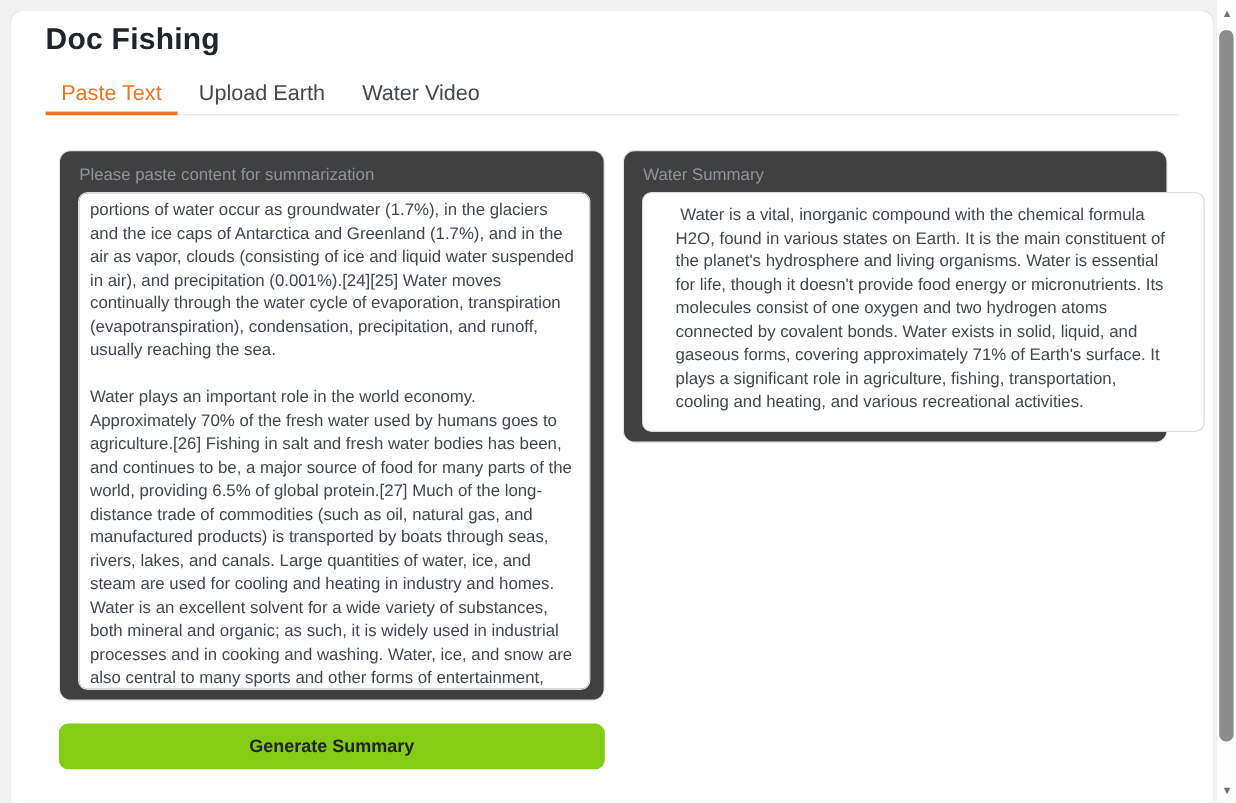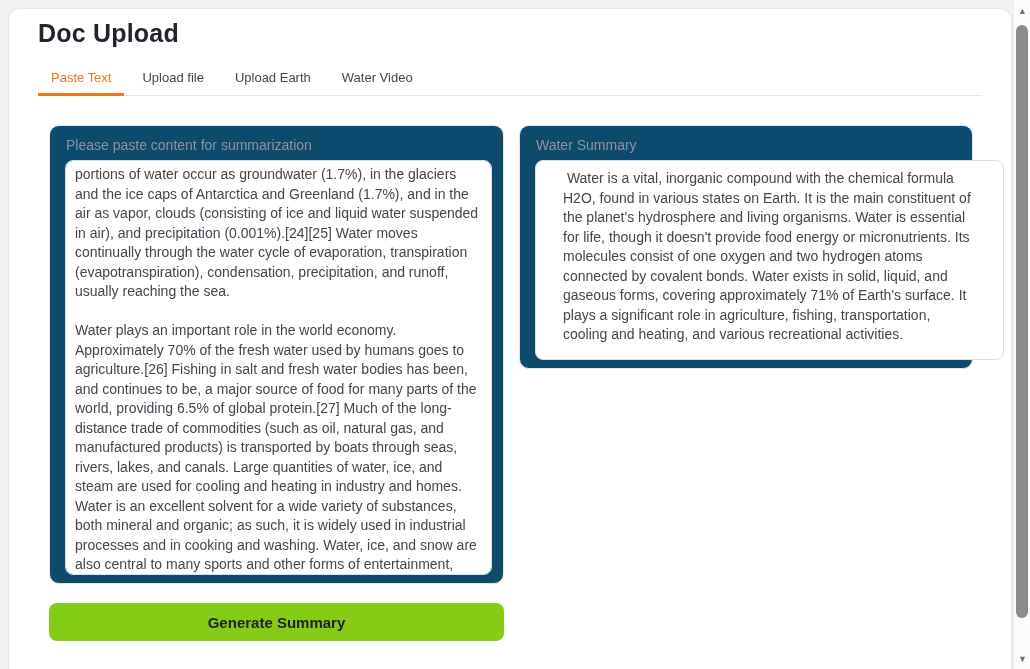--- a/index.html
+++ b/index.html
@@ -19,26 +19,26 @@
     position:absolute; left:29px; top:10px;
     font-size:25px; font-weight:700; color:#20242d; letter-spacing:0.2px;
   }
   .tabbar {
     position:absolute; left:29px; right:29px; top:53px; height:34px;
     display:flex; align-items:stretch; gap:5px;
     border-bottom:1px solid #e6e6e9;
   }
   .tab {
     padding:0 13px; display:flex; align-items:center;
-    font-size:13px; color:#44474e; cursor:pointer; white-space:nowrap;
+    font-size:18px; color:#44474e; cursor:pointer; white-space:nowrap;
     border-bottom:3px solid transparent; margin-bottom:-1px;
   }
   .tab.active { color:#ee7420; border-bottom-color:#ee7420; }
   .panel {
-    position:absolute; background:#0c4a6e;
+    position:absolute; background:#404040;
     border:1px solid #e5e5ea; border-radius:10px;
   }
   .panel-left  { left:40px;  top:116px; width:455px; height:459px; }
   .panel-right { left:510px; top:116px; width:454px; height:244px; }
   .panel-label {
     position:absolute; left:16px; top:11px;
     font-size:14px; color:#8f949c;
   }
   .paste-textarea {
     position:absolute; left:15px; top:34px; width:427px; height:415px;
@@ -75,25 +75,24 @@
   .sb-down { bottom:2px; }
   .sb-thumb {
     position:absolute; left:2px; top:25px; width:12px; height:593px;
     background:#8c8c8c; border-radius:6px; cursor:pointer;
   }
 </style>
 </head>
 <body>
 
 <div class="card">
-  <div class="page-title">Doc Upload</div>
+  <div class="page-title">Doc Fishing</div>
 
   <div class="tabbar">
     <div class="tab active">Paste Text</div>
-    <div class="tab">Upload file</div>
     <div class="tab">Upload Earth</div>
     <div class="tab">Water Video</div>
   </div>
 
   <div class="panel panel-left">
     <div class="panel-label">Please paste content for summarization</div>
     <textarea class="paste-textarea" spellcheck="false" style="">portions of water occur as groundwater (1.7%), in the glaciers and the ice caps of Antarctica and Greenland (1.7%), and in the air as vapor, clouds (consisting of ice and liquid water suspended in air), and precipitation (0.001%).[24][25] Water moves continually through the water cycle of evaporation, transpiration (evapotranspiration), condensation, precipitation, and runoff, usually reaching the sea.
 
 Water plays an important role in the world economy. Approximately 70% of the fresh water used by humans goes to agriculture.[26] Fishing in salt and fresh water bodies has been, and continues to be, a major source of food for many parts of the world, providing 6.5% of global protein.[27] Much of the long-distance trade of commodities (such as oil, natural gas, and manufactured products) is transported by boats through seas, rivers, lakes, and canals. Large quantities of water, ice, and steam are used for cooling and heating in industry and homes. Water is an excellent solvent for a wide variety of substances, both mineral and organic; as such, it is widely used in industrial processes and in cooking and washing. Water, ice, and snow are also central to many sports and other forms of entertainment, such as swimming, pleasure boating, boat racing, surfing, sport fishing, diving, ice skating, snowboarding, and skiing.</textarea>
   </div>

